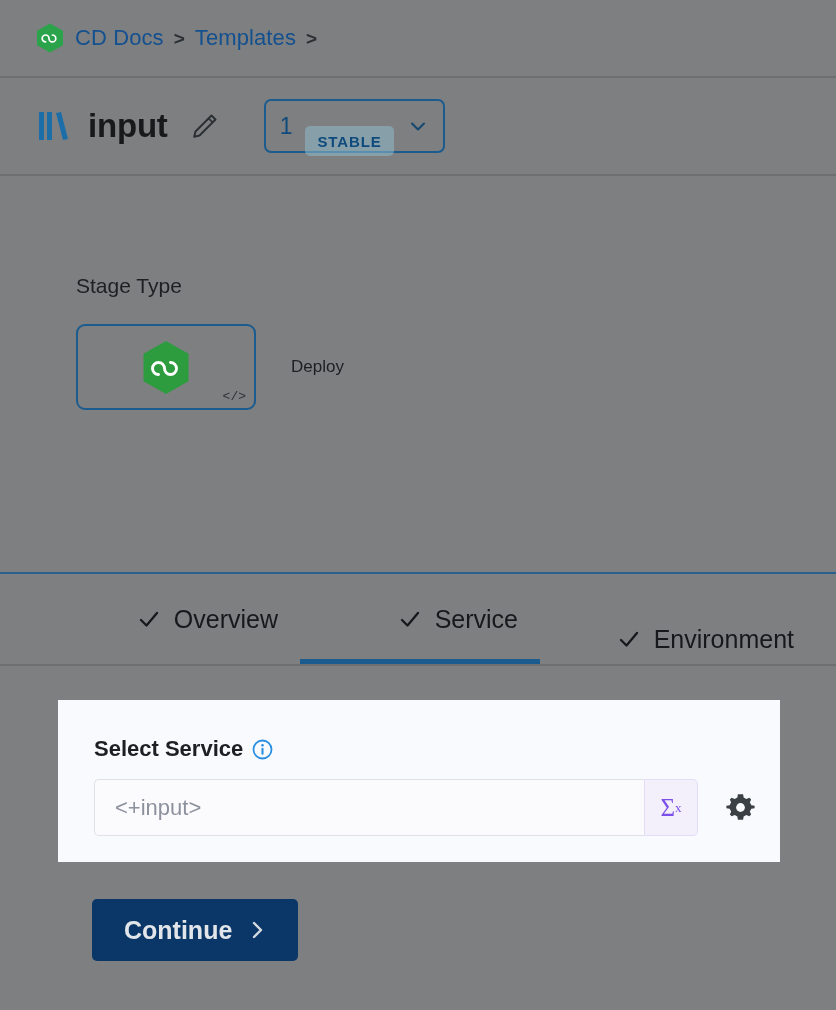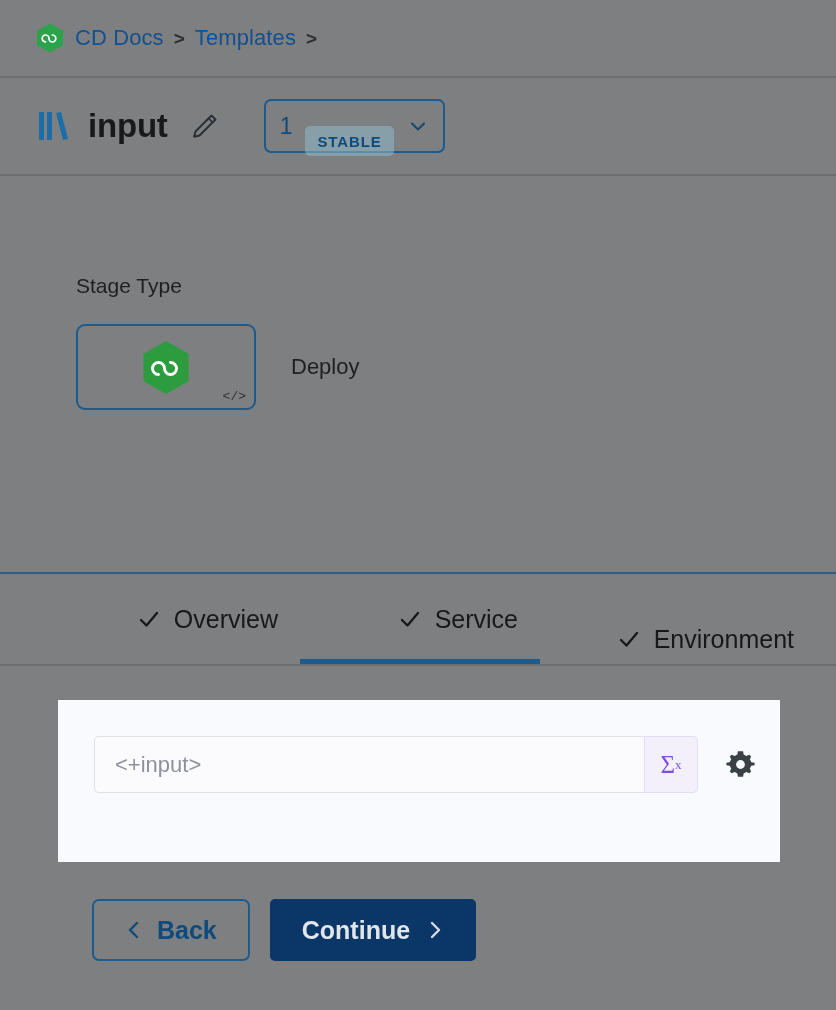--- a/index.html
+++ b/index.html
@@ -116,21 +116,21 @@
   #deploy-hexagon { width: 50px; height: 55px; }
   #code-badge {
     position: absolute;
     right: 8px;
     bottom: 4px;
     font-size: 13px;
     color: #2e3236;
     font-family: "Liberation Mono", monospace;
   }
   #stage-type-name {
-    font-size: 22px;
+    font-size: 17px;
     color: #1d2023;
     margin-left: 35px;
   }
 
   
   #tabs-bar {
     height: 92px;
     box-sizing: border-box;
     display: flex;
     align-items: center;
@@ -329,41 +329,43 @@
   </div>
   <div class="tab" id="tab-environment">
     <svg class="tab-check" viewBox="0 0 24 24">
       <path d="M4 13 L9.5 18.5 L20 6" fill="none" stroke="#16191c" stroke-width="2.3" stroke-linecap="round" stroke-linejoin="round"></path>
     </svg>
     <span class="tab-label">Environment</span>
   </div>
 </div>
 
 <div id="service-card">
+  <div id="select-service-label-row">
+    <span id="select-service-label">Select Service</span>
+    <svg id="info-icon" viewBox="0 0 21 21">
+      <circle cx="10.5" cy="10.5" r="9" fill="none" stroke="#2a8fe0" stroke-width="1.8"></circle>
+      <circle cx="10.5" cy="6.2" r="1.25" fill="#2a8fe0"></circle>
+      <rect x="9.45" y="8.8" width="2.1" height="7" rx="1" fill="#2a8fe0"></rect>
+    </svg>
+  </div>
   <div id="service-input-row">
     <div id="service-input-group">
       <input id="service-input" type="text" placeholder="&lt;+input&gt;" style="">
       <div id="expression-button">
         <span>Σ</span>
           <sub>x</sub>
       </div>
     </div>
     <svg id="settings-gear" viewBox="0 0 31 31">
       <path d="M15.5 2.2 l2.6 0 l.55 3.3 a10 10 0 0 1 2.6 1.5 l3.05 -1.35 l1.85 1.85 l-1.35 3.05 a10 10 0 0 1 1.5 2.6 l3.3 .55 l0 2.6 l-3.3 .55 a10 10 0 0 1 -1.5 2.6 l1.35 3.05 l-1.85 1.85 l-3.05 -1.35 a10 10 0 0 1 -2.6 1.5 l-.55 3.3 l-2.6 0 l-2.6 0 l-.55 -3.3 a10 10 0 0 1 -2.6 -1.5 l-3.05 1.35 l-1.85 -1.85 l1.35 -3.05 a10 10 0 0 1 -1.5 -2.6 l-3.3 -.55 l0 -2.6 l3.3 -.55 a10 10 0 0 1 1.5 -2.6 l-1.35 -3.05 l1.85 -1.85 l3.05 1.35 a10 10 0 0 1 2.6 -1.5 l.55 -3.3 Z" fill="#3b4045"></path>
       <circle cx="15.5" cy="15.5" r="4.4" fill="#f8fafd"></circle>
     </svg>
   </div>
 </div>
 
 <div id="footer-buttons">
-  <button id="back-button">
-    <svg class="btn-chevron" viewBox="0 0 18 18">
-      <path d="M12 2 L5 9 L12 16" fill="none" stroke="#0f4a7d" stroke-width="2.4" stroke-linecap="round" stroke-linejoin="round"></path>
-    </svg>
-    <span>Back</span>
-  </button>
   <button id="continue-button">
     <span>Continue</span>
     <svg class="btn-chevron" viewBox="0 0 18 18">
       <path d="M6 2 L13 9 L6 16" fill="none" stroke="#d6dbe1" stroke-width="2.4" stroke-linecap="round" stroke-linejoin="round"></path>
     </svg>
   </button>
 </div>
 
 </body></html>

